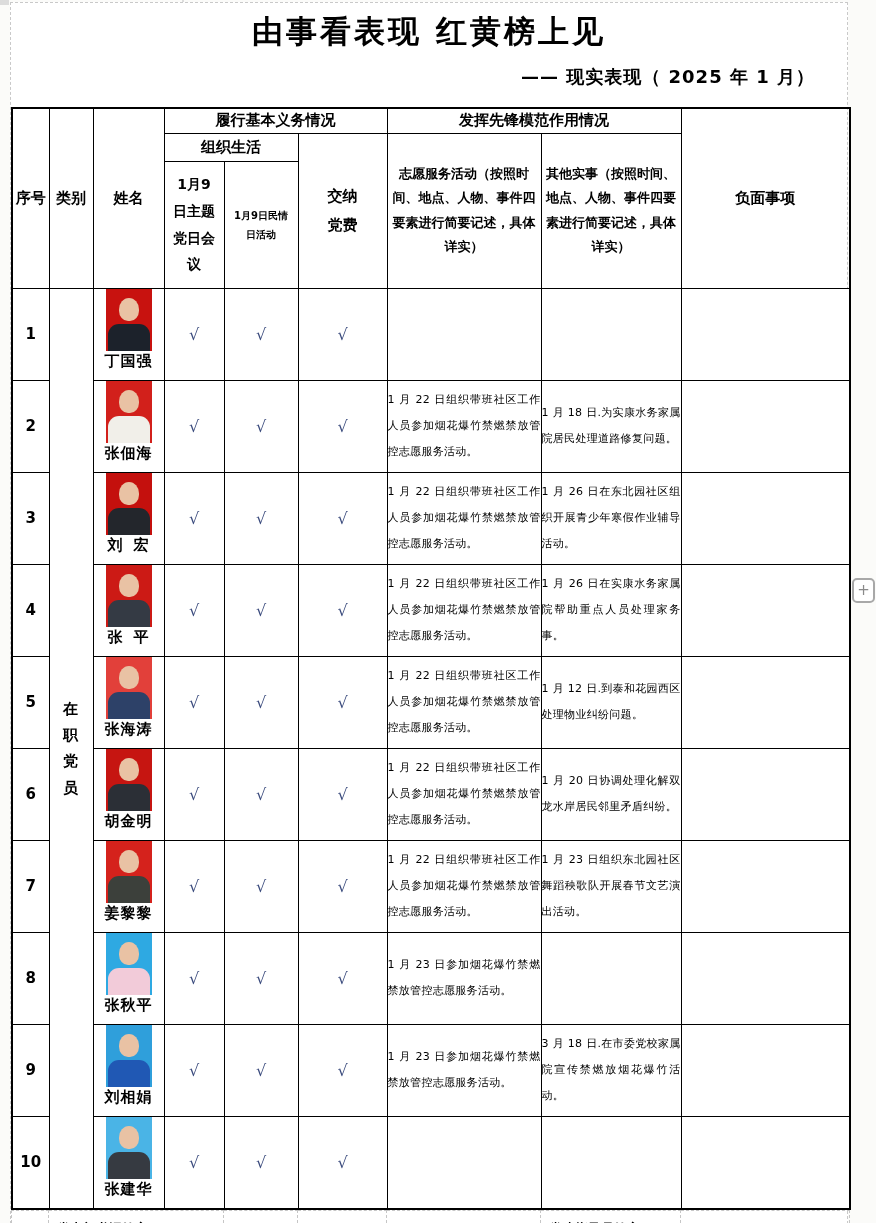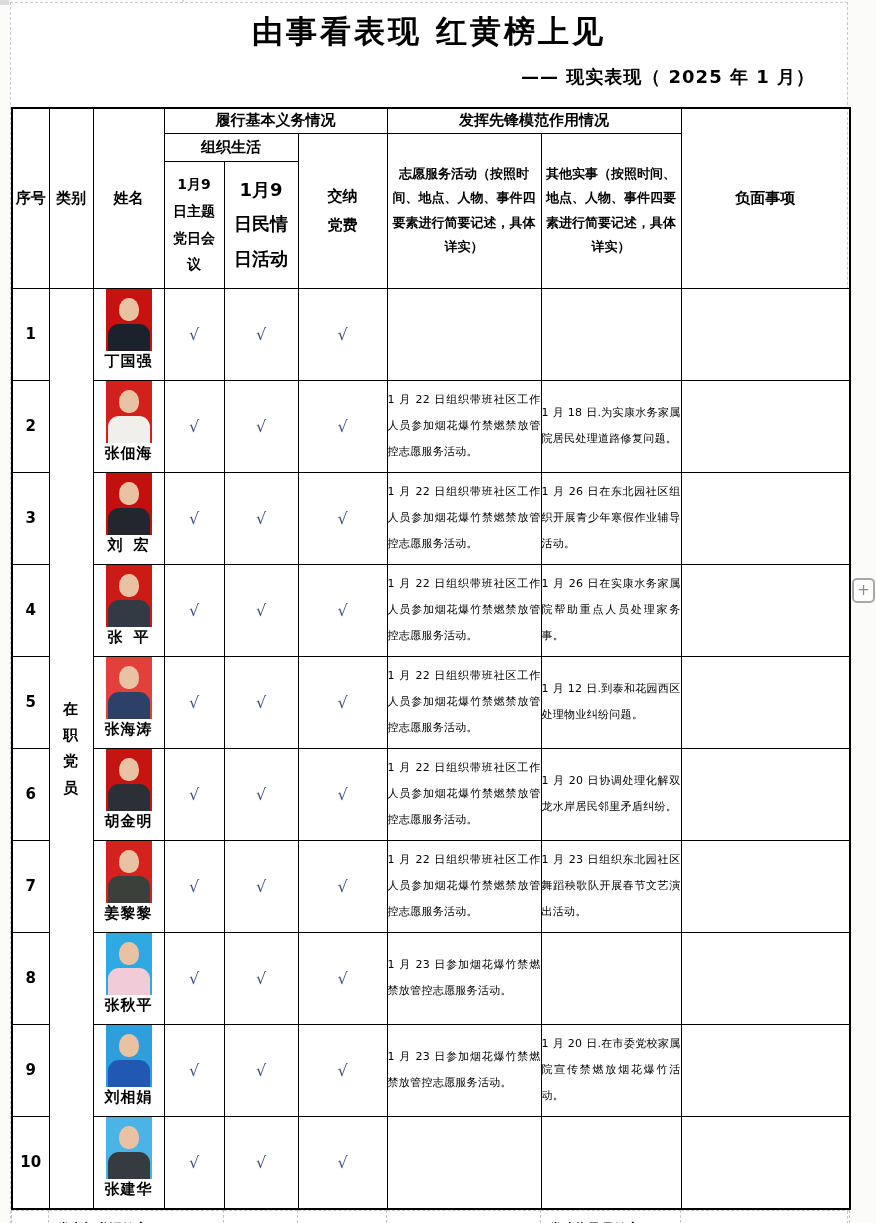--- a/index.html
+++ b/index.html
@@ -86,21 +86,21 @@
       <th rowspan="3">负面事项</th>
     </tr>
     <tr style="height:28px">
       <th colspan="2">组织生活</th>
       <th rowspan="2" class="wrap2"><span>交纳党费</span></th>
       <th rowspan="2" class="small-h">志愿服务活动（按照时间、地点、人物、事件四要素进行简要记述，具体详实）</th>
       <th rowspan="2" class="small-h">其他实事（按照时间、地点、人物、事件四要素进行简要记述，具体详实）</th>
     </tr>
     <tr style="height:127px">
       <th class="wrapn" style="font-size:14px">1月9日主题党日会议</th>
-      <th class="wrapn" style="font-size:18px">1月9日民情日活动</th>
+      <th class="wrapn" style="font-size:10px">1月9日民情日活动</th>
     </tr>
 
     <tr style="height:73px">
       <td class="num">1</td>
       <td class="cat" rowspan="10"><span>在职党员</span></td>
       <td class="namecell">
         <div class="photo" style="background: rgb(200, 18, 15);">
               <div class="head"></div>
               <div class="torso" style="background: rgb(28, 34, 43);"></div>
             </div>
@@ -239,21 +239,21 @@
         <div class="photo" style="background: rgb(47, 159, 219);">
               <div class="head"></div>
               <div class="torso" style="background: rgb(32, 88, 180);"></div>
             </div>
         <div class="pname">刘相娟</div>
       </td>
       <td class="chk">√</td>
       <td class="chk">√</td>
       <td class="chk">√</td>
       <td class="txt">1 月 23 日参加烟花爆竹禁燃禁放管控志愿服务活动。</td>
-      <td class="txt">1 月 20 日.在市委党校家属院宣传禁燃放烟花爆竹活动。</td>
+      <td class="txt">3 月 18 日.在市委党校家属院宣传禁燃放烟花爆竹活动。</td>
       <td class="neg"></td>
     </tr>
 
     <tr style="height:93px">
       <td class="num">10</td>
       <td class="namecell">
         <div class="photo" style="background: rgb(74, 180, 230);">
               <div class="head"></div>
               <div class="torso" style="background: rgb(54, 58, 65);"></div>
             </div>

